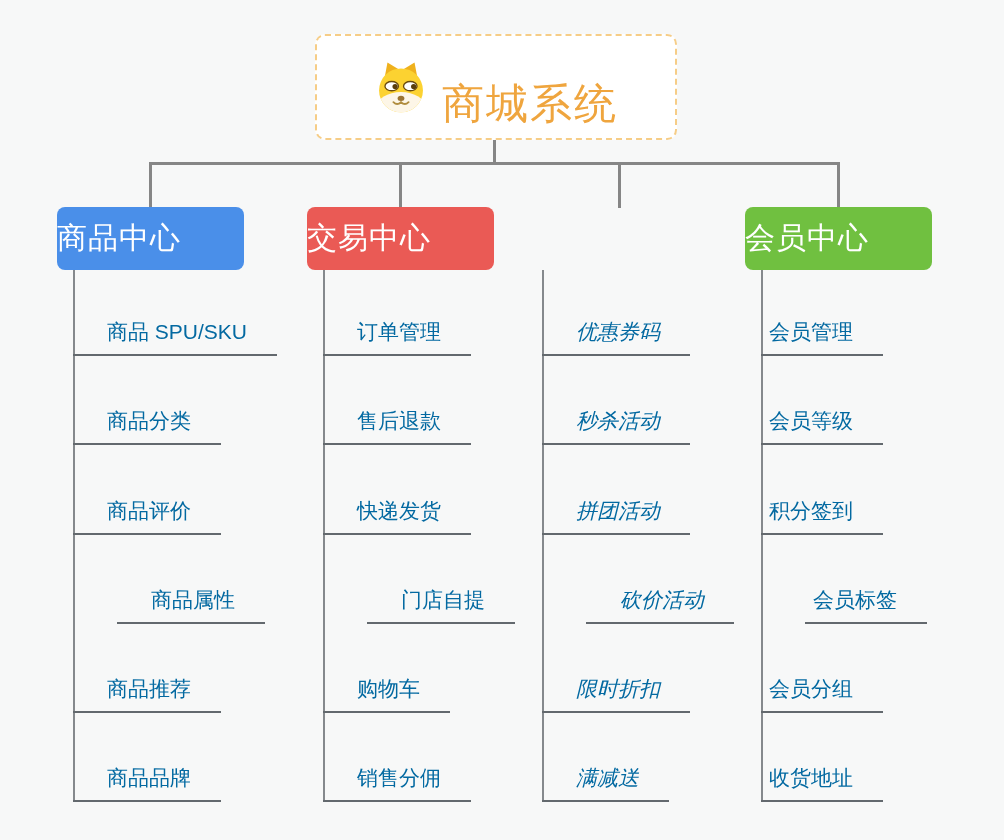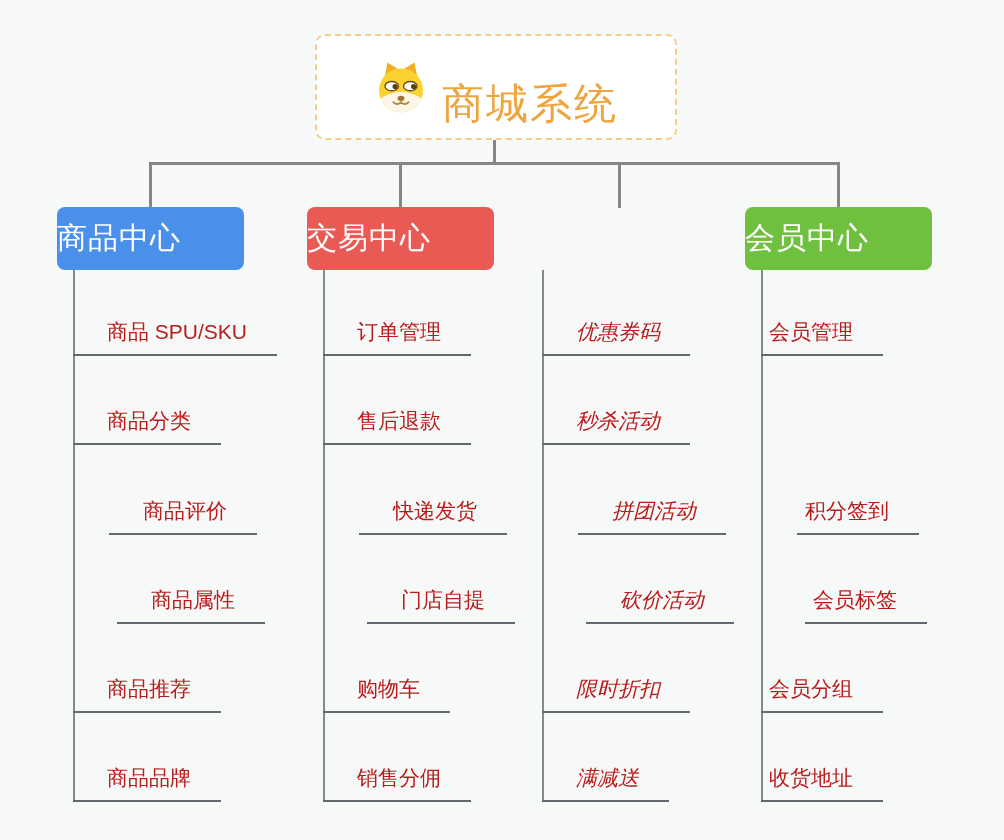--- a/index.html
+++ b/index.html
@@ -24,26 +24,26 @@
   
   .branch-box{
     position:absolute;top:207px;width:187px;height:63px;border-radius:8px;
     display:flex;align-items:center;justify-content:flex-start;
     color:#ffffff;font-size:30px;letter-spacing:1px;cursor:pointer;
   }
   .b0{left:57px;}.b1{left:307px;}.b2{left:526px;}.b3{left:745px;}
   
   .leaf{
     position:absolute;white-space:nowrap;
-    font-size:21px;line-height:26px;color:#b91c1c;
+    font-size:21px;line-height:26px;color:#0369a1;
     padding:0 30px 9px 34px;border-bottom:2px solid #63696e;
     cursor:pointer;
   }
   .c0{left:73px;}.c1{left:323px;}.c2{left:542px;font-style:italic;}.c3{left:761px;padding-left:8px;}
-  .r0{top:319px;}.r1{top:408px;}.r2{top:498px;margin-left:36px;}.r3{top:587px;margin-left:44px;}.r4{top:676px;}.r5{top:765px;}
+  .r0{top:319px;}.r1{top:408px;}.r2{top:498px;}.r3{top:587px;margin-left:44px;}.r4{top:676px;}.r5{top:765px;}
   .dog-icon{display:block;}
 </style>
 </head>
 <body>
 
 <div class="canvas">
 
   <div class="line v" style="left:493px;top:140px;height:25px"></div>
   <div class="line h" style="left:149px;top:162px;width:691px"></div>
   <div class="line v" style="left:149px;top:162px;height:46px"></div>
@@ -100,18 +100,19 @@
   <div class="leaf c1 r5">销售分佣</div>
 
   <div class="leaf c2 r0">优惠券码</div>
   <div class="leaf c2 r1">秒杀活动</div>
   <div class="leaf c2 r2">拼团活动</div>
   <div class="leaf c2 r3">砍价活动</div>
   <div class="leaf c2 r4">限时折扣</div>
   <div class="leaf c2 r5">满减送</div>
 
   <div class="leaf c3 r0">会员管理</div>
+  <div class="leaf c3 r1">会员等级</div>
   <div class="leaf c3 r2">积分签到</div>
   <div class="leaf c3 r3">会员标签</div>
   <div class="leaf c3 r4">会员分组</div>
   <div class="leaf c3 r5">收货地址</div>
 
 </div>
 
 </body></html>

